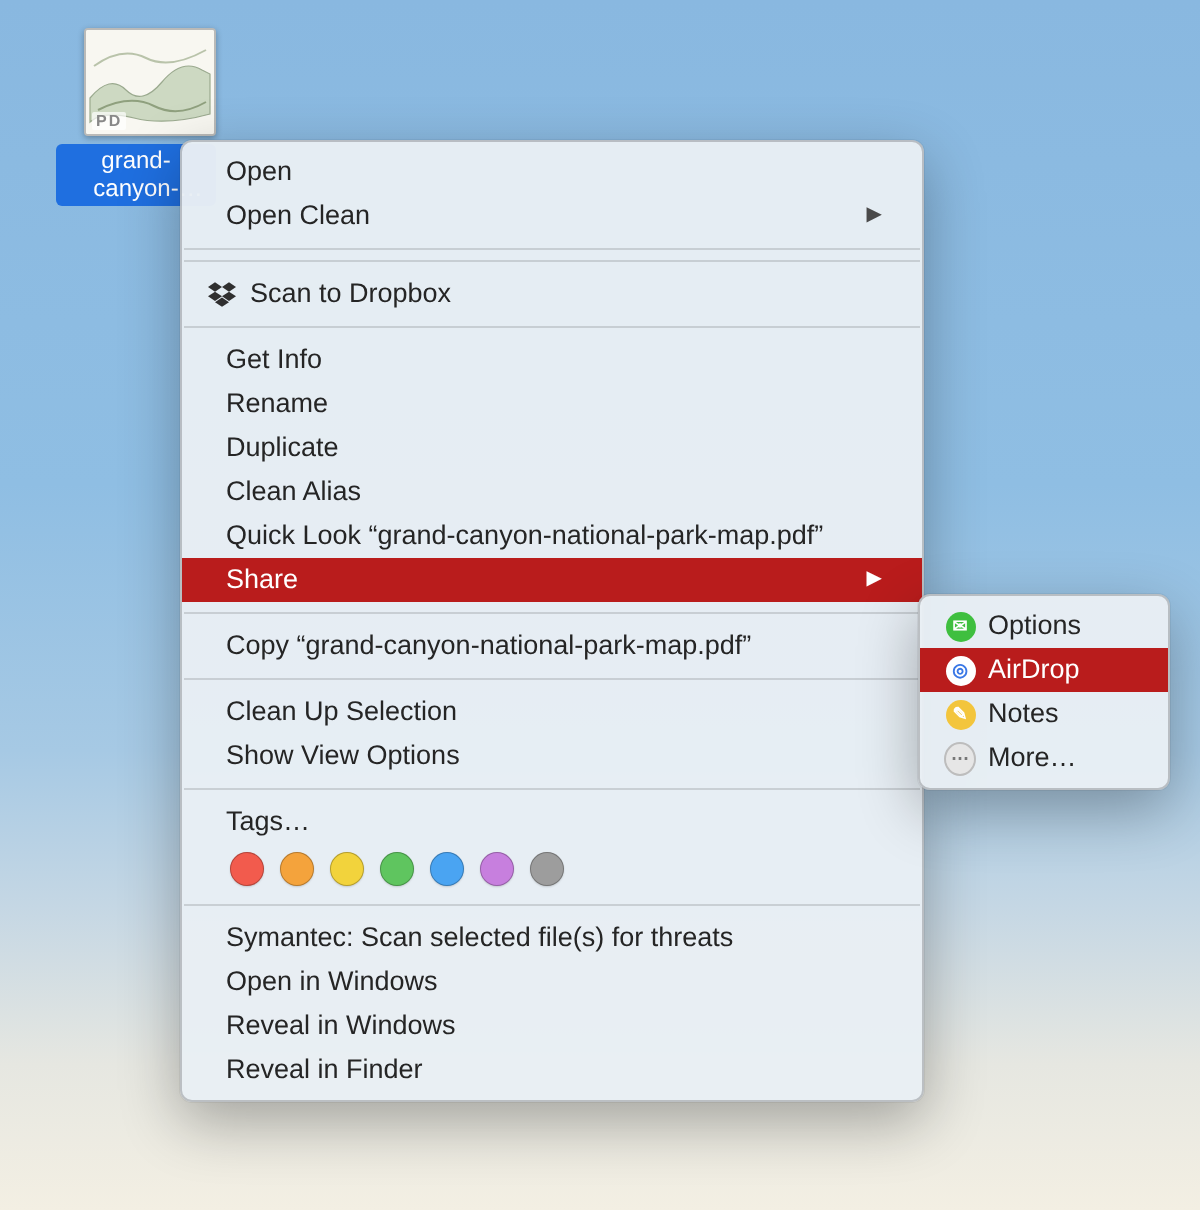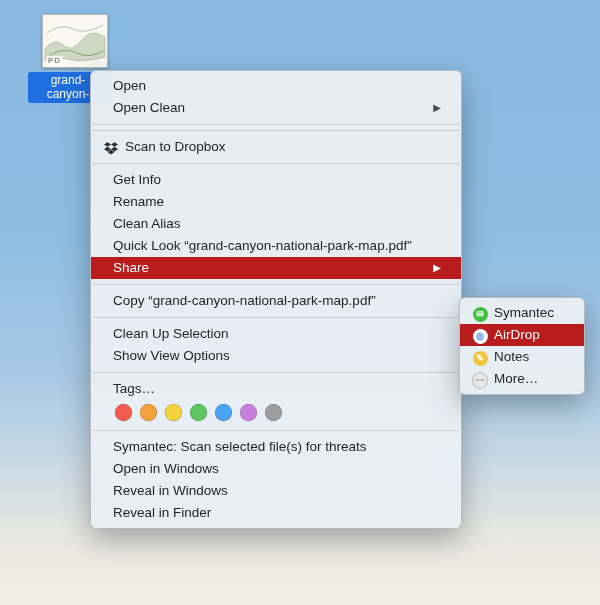--- a/index.html
+++ b/index.html
@@ -88,21 +88,21 @@
   .submenu {
     left: 459px;
     top: 297px;
     width: 124px;
   }
   .menu-item {
     padding: 2px 20px 2px 22px;
     line-height: 18px;
     white-space: nowrap;
     display: flex;
-    align-items: flex-end;
+    align-items: center;
     position: relative;
   }
   .menu-item .label { flex: 1; overflow: hidden; text-overflow: ellipsis; }
   .menu-item .chevron {
     font-size: 10px;
     color: #4a4a4a;
     margin-left: 8px;
   }
   .menu-item.highlight {
     background: #b91c1c;
@@ -195,20 +195,23 @@
     <span class="label">Scan to Dropbox</span>
   </div>
   <div class="menu-sep"></div>
   <div class="menu-item">
       <span class="label">Get Info</span>
     </div>
   <div class="menu-item">
       <span class="label">Rename</span>
     </div>
   <div class="menu-item">
+      <span class="label">Duplicate</span>
+    </div>
+  <div class="menu-item">
       <span class="label">Clean Alias</span>
     </div>
   <div class="menu-item">
       <span class="label">Quick Look “grand-canyon-national-park-map.pdf”</span>
     </div>
   <div class="menu-item highlight">
     <span class="label">Share</span>
     <span class="chevron">▶</span>
   </div>
   <div class="menu-sep"></div>
@@ -248,21 +251,21 @@
   <div class="menu-item">
       <span class="label">Reveal in Finder</span>
     </div>
 </div>
 
 <div class="menu submenu">
   <div class="menu-item with-icon">
     <span class="pre-icon">
         <span class="bubble green">✉</span>
       </span>
-    <span class="label">Symantec</span>
+    <span class="label">Options</span>
   </div>
   <div class="menu-item with-icon highlight">
     <span class="pre-icon">
         <span class="bubble blue">◎</span>
       </span>
     <span class="label">AirDrop</span>
   </div>
   <div class="menu-item with-icon">
     <span class="pre-icon">
         <span class="bubble yellow">✎</span>

